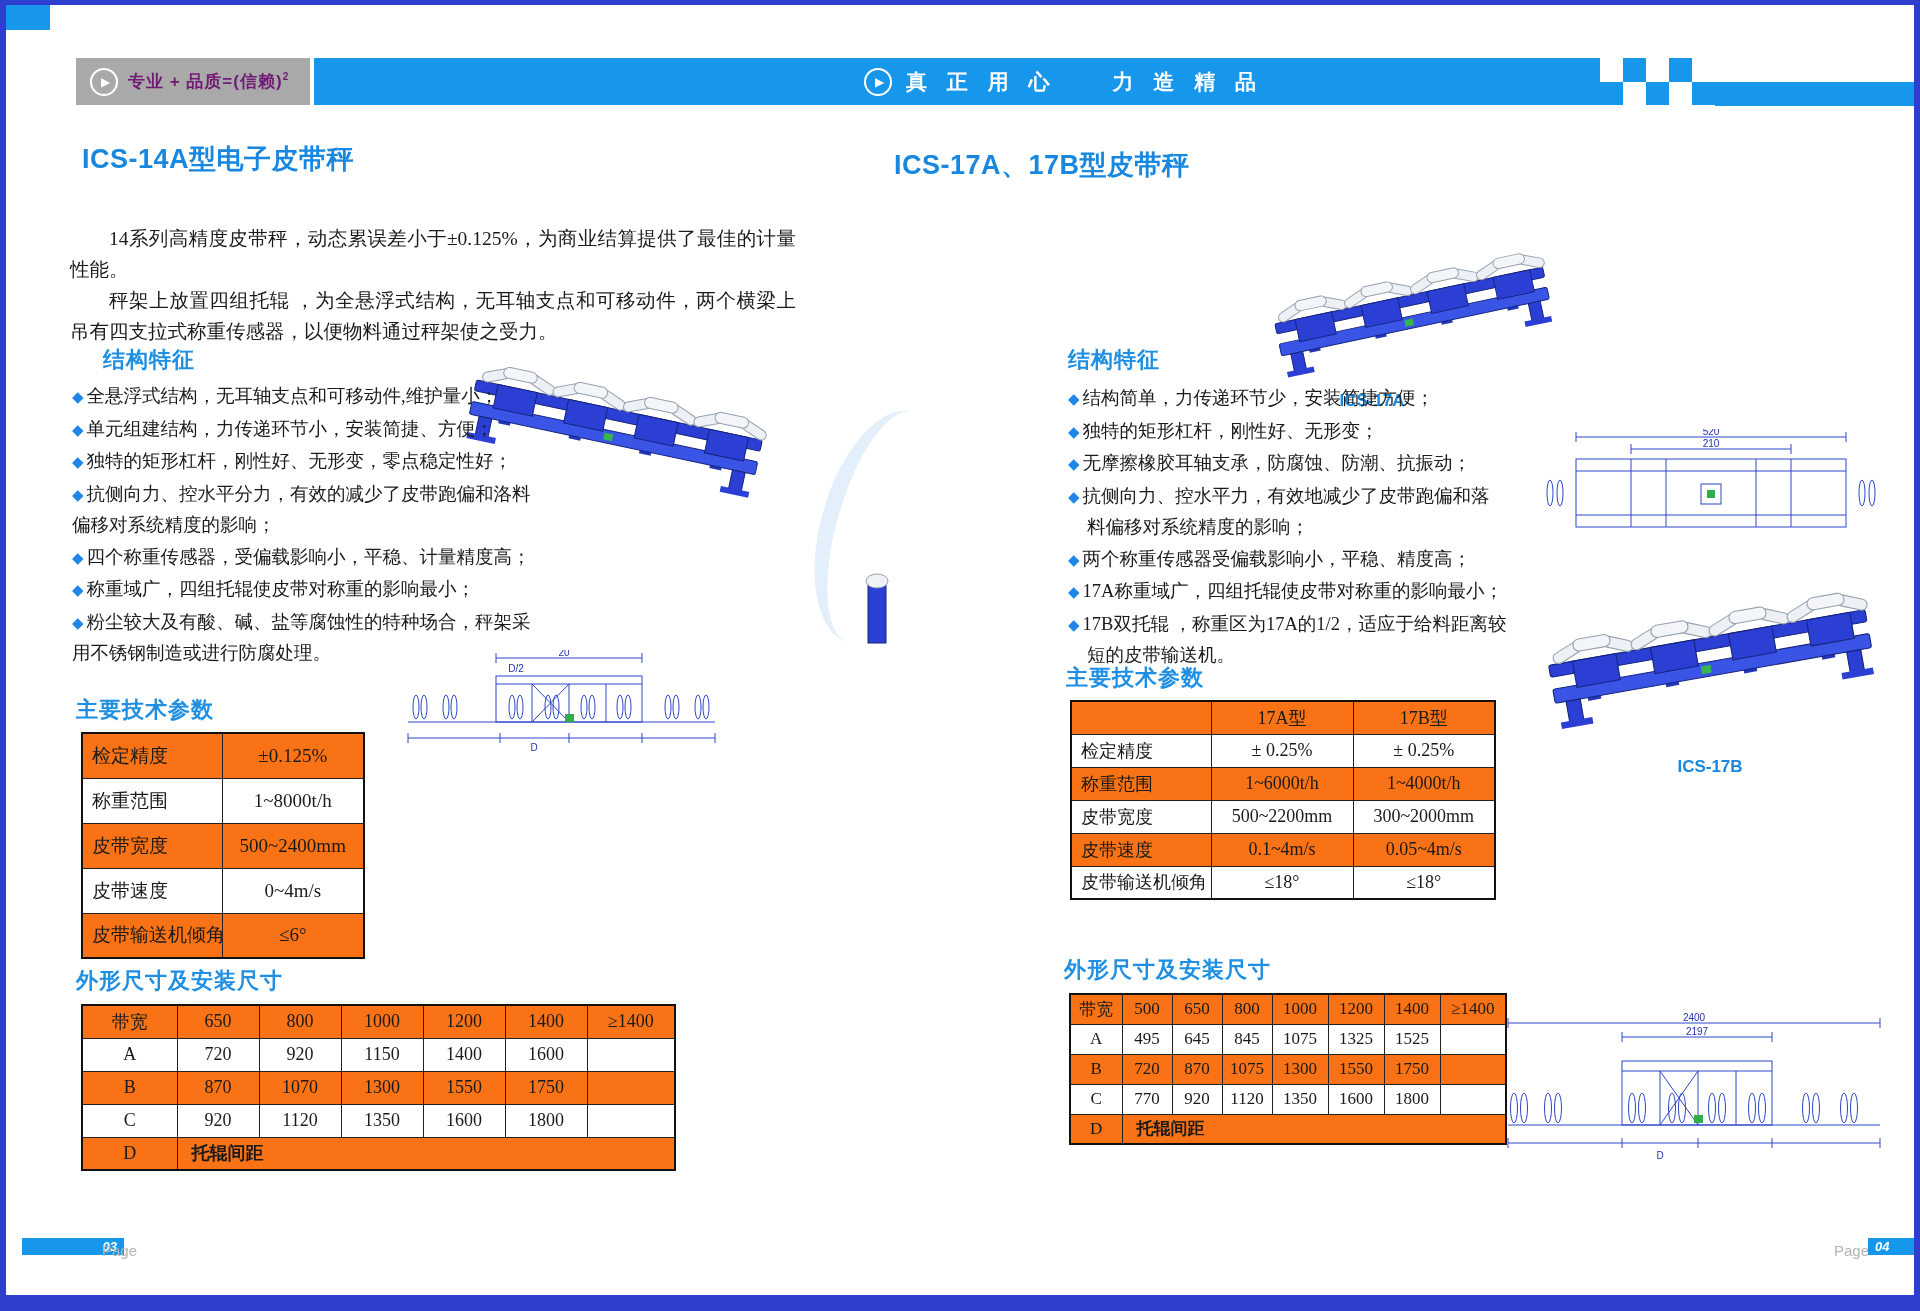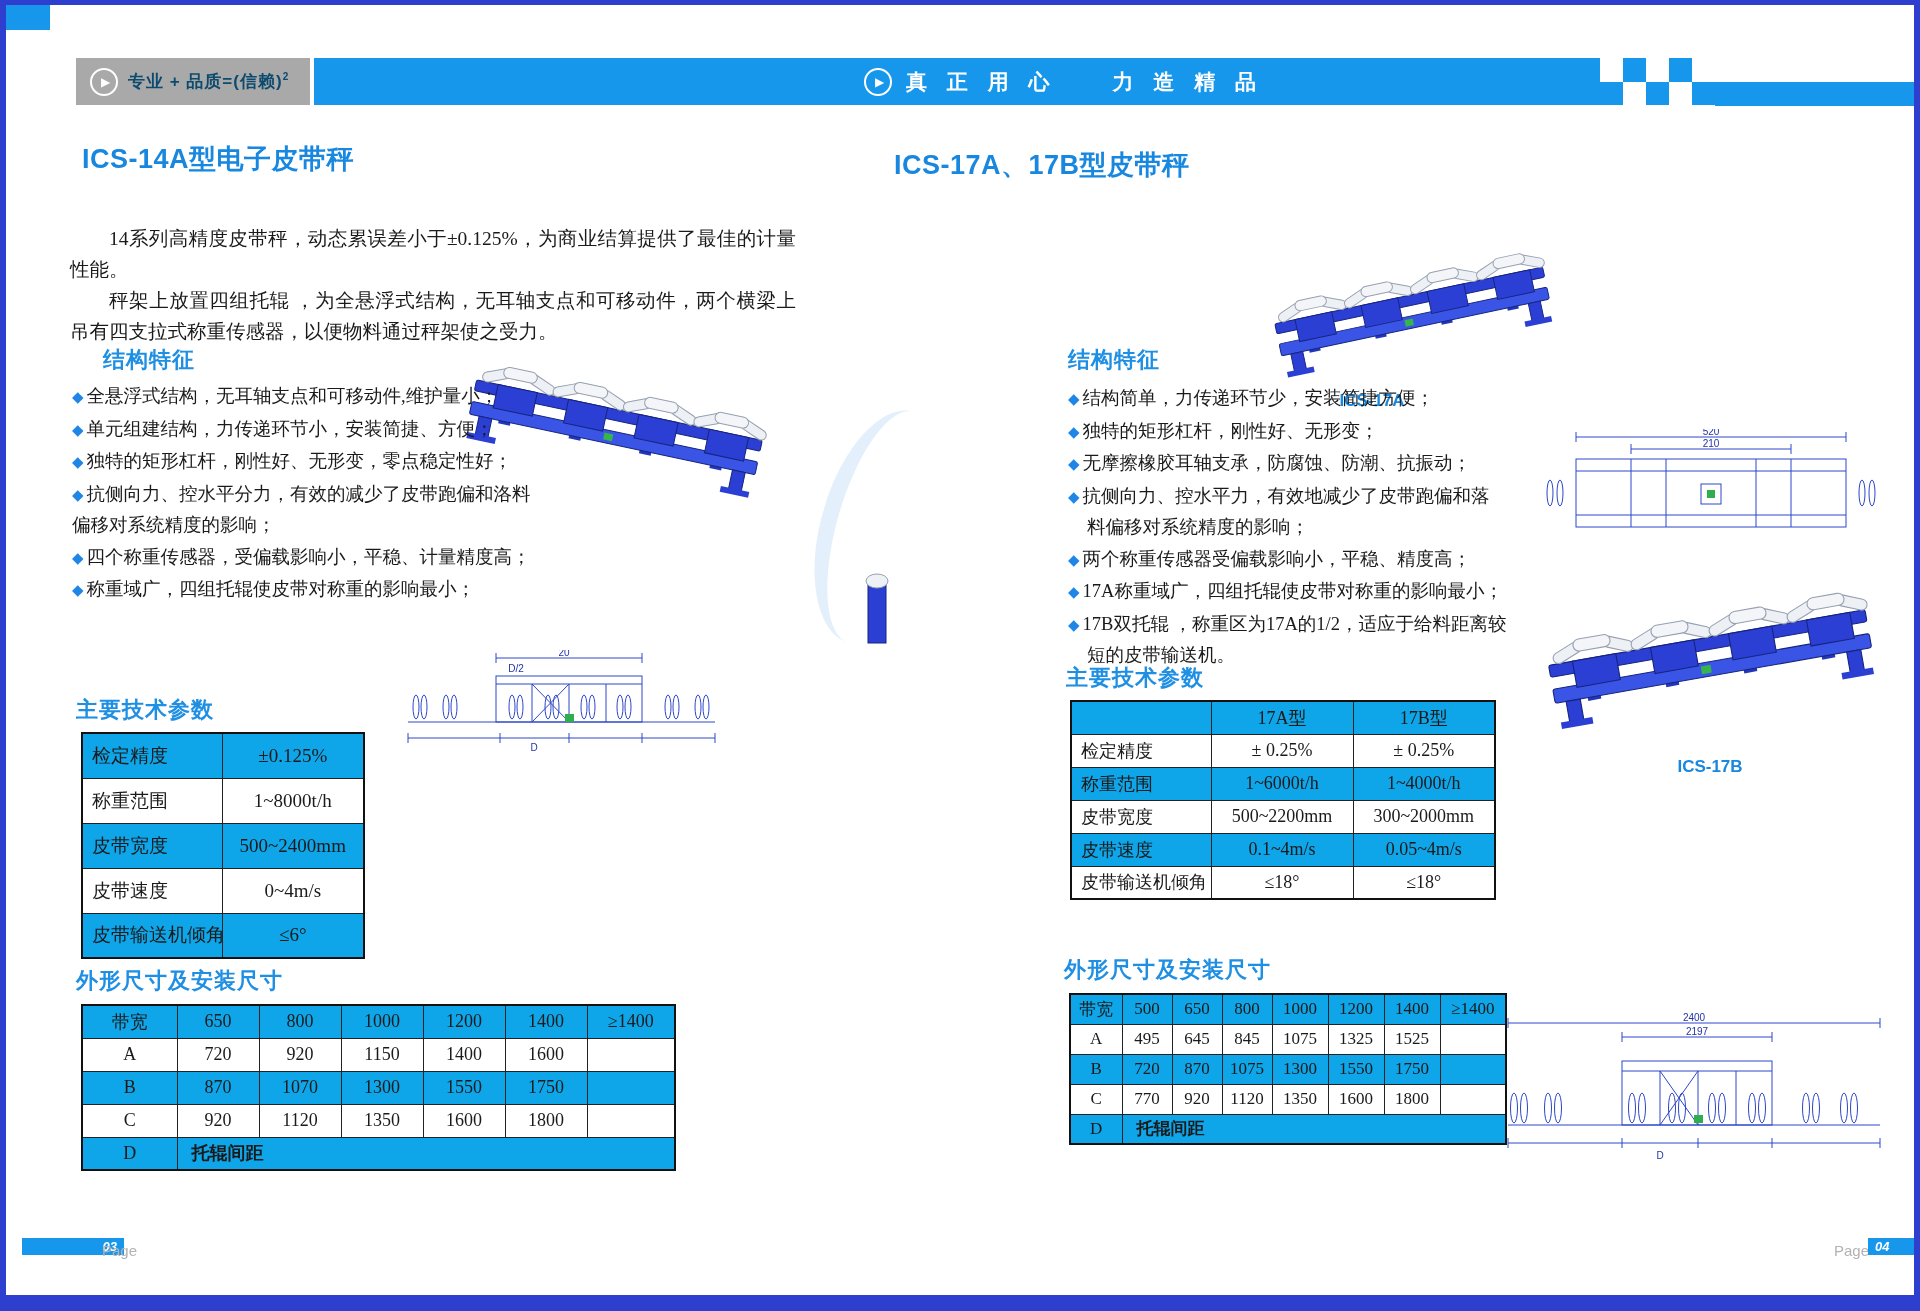--- a/index.html
+++ b/index.html
@@ -10,21 +10,21 @@
     border-left:6px solid #2e3fd0; border-right:6px solid #2e3fd0;
     border-top:5px solid #2e3fd0; border-bottom:16px solid #2e3fd0;
   }
   .abs { position:absolute; }
   .sans { font-family:"Liberation Sans","DejaVu Sans",sans-serif; }
 
   
   .corner-sq { left:0; top:0; width:44px; height:25px; background:#1697ec; }
   .badge { left:70px; top:53px; width:234px; height:47px; background:#a9a9a9;
            display:flex; align-items:center; gap:10px; padding-left:14px; }
-  .badge .txt { color:#0c4a6e; font-weight:bold; font-size:17px; letter-spacing:1px; }
+  .badge .txt { color:#701a75; font-weight:bold; font-size:17px; letter-spacing:1px; }
   .badge sup { font-size:10px; }
   .play { width:28px; height:28px; border:2px solid #fff; border-radius:50%;
           display:flex; align-items:center; justify-content:center;
           color:#fff; font-size:12px; padding-left:3px; flex:0 0 auto; }
   .banner { left:308px; top:53px; width:1286px; height:47px; background:#1697ec;
             display:flex; align-items:center; padding-left:550px; gap:14px; }
   .banner .txt { color:#fff; font-weight:bold; font-size:21px; letter-spacing:7px; }
   .checker { left:1594px; top:53px; width:115px; height:47px; }
   .checker i { position:absolute; width:23px; height:23.5px; background:#1697ec; }
   .tail { left:1709px; top:76.5px; width:211px; height:24px; background:#1697ec; }
@@ -40,21 +40,21 @@
   
   .bullets { font-size:18.5px; line-height:30.5px; }
   .bullet { margin-bottom:1px; }
   .bullet .dia { color:#1f86e8; font-size:15px; margin-right:3px; }
   .bullets-r .bullet { padding-left:19px; text-indent:-19px; }
 
   
   table { border-collapse:collapse; table-layout:fixed; background:#fff; }
   table { border:2px solid #111; }
   td { border:1px solid #222; text-align:center; font-size:18px; overflow:hidden; white-space:nowrap; }
-  tr.g td { background:#0ea5e9; }
+  tr.g td { background:#f97316; }
   td.lab { text-align:left; padding-left:9px; }
   .tbl-params-l td { height:45px; font-size:19px; }
   .tbl-params-r td { height:33px; }
   .tbl-dims-l td { height:33px; }
   .tbl-dims-r td { height:30px; font-size:17px; }
   td.note { text-align:left; padding-left:14px;font-weight:bold; }
 
   
   .img-label { font-weight:bold; color:#1787df; font-size:17px; text-align:center; }
 
@@ -137,20 +137,21 @@
 
   <div class="abs sec-h sans" style="left:97px;top:340px">结构特征</div>
 
   <div class="abs bullets" style="left:66px;top:376px;width:470px">
     <div class="bullet"><span class="dia">◆</span><span>全悬浮式结构，无耳轴支点和可移动件,维护量小；</span></div>
     <div class="bullet"><span class="dia">◆</span><span>单元组建结构，力传递环节小，安装简捷、方便；</span></div>
     <div class="bullet"><span class="dia">◆</span><span>独特的矩形杠杆，刚性好、无形变，零点稳定性好；</span></div>
     <div class="bullet"><span class="dia">◆</span><span>抗侧向力、控水平分力，有效的减少了皮带跑偏和洛料偏移对系统精度的影响；</span></div>
     <div class="bullet"><span class="dia">◆</span><span>四个称重传感器，受偏载影响小，平稳、计量精度高；</span></div>
     <div class="bullet"><span class="dia">◆</span><span>称重域广，四组托辊使皮带对称重的影响最小；</span></div>
+    <div class="bullet"><span class="dia">◆</span><span>粉尘较大及有酸、碱、盐等腐蚀性的特种场合，秤架采用不锈钢制造或进行防腐处理。</span></div>
   </div>
 
   <div class="abs sec-h sans" style="left:70px;top:690px">主要技术参数</div>
 
   <table class="abs tbl-params-l" style="left:75px;top:727px;width:282px">
     <colgroup>
         <col style="width:140px">
         <col style="width:142px">
       </colgroup>
     <tbody>

